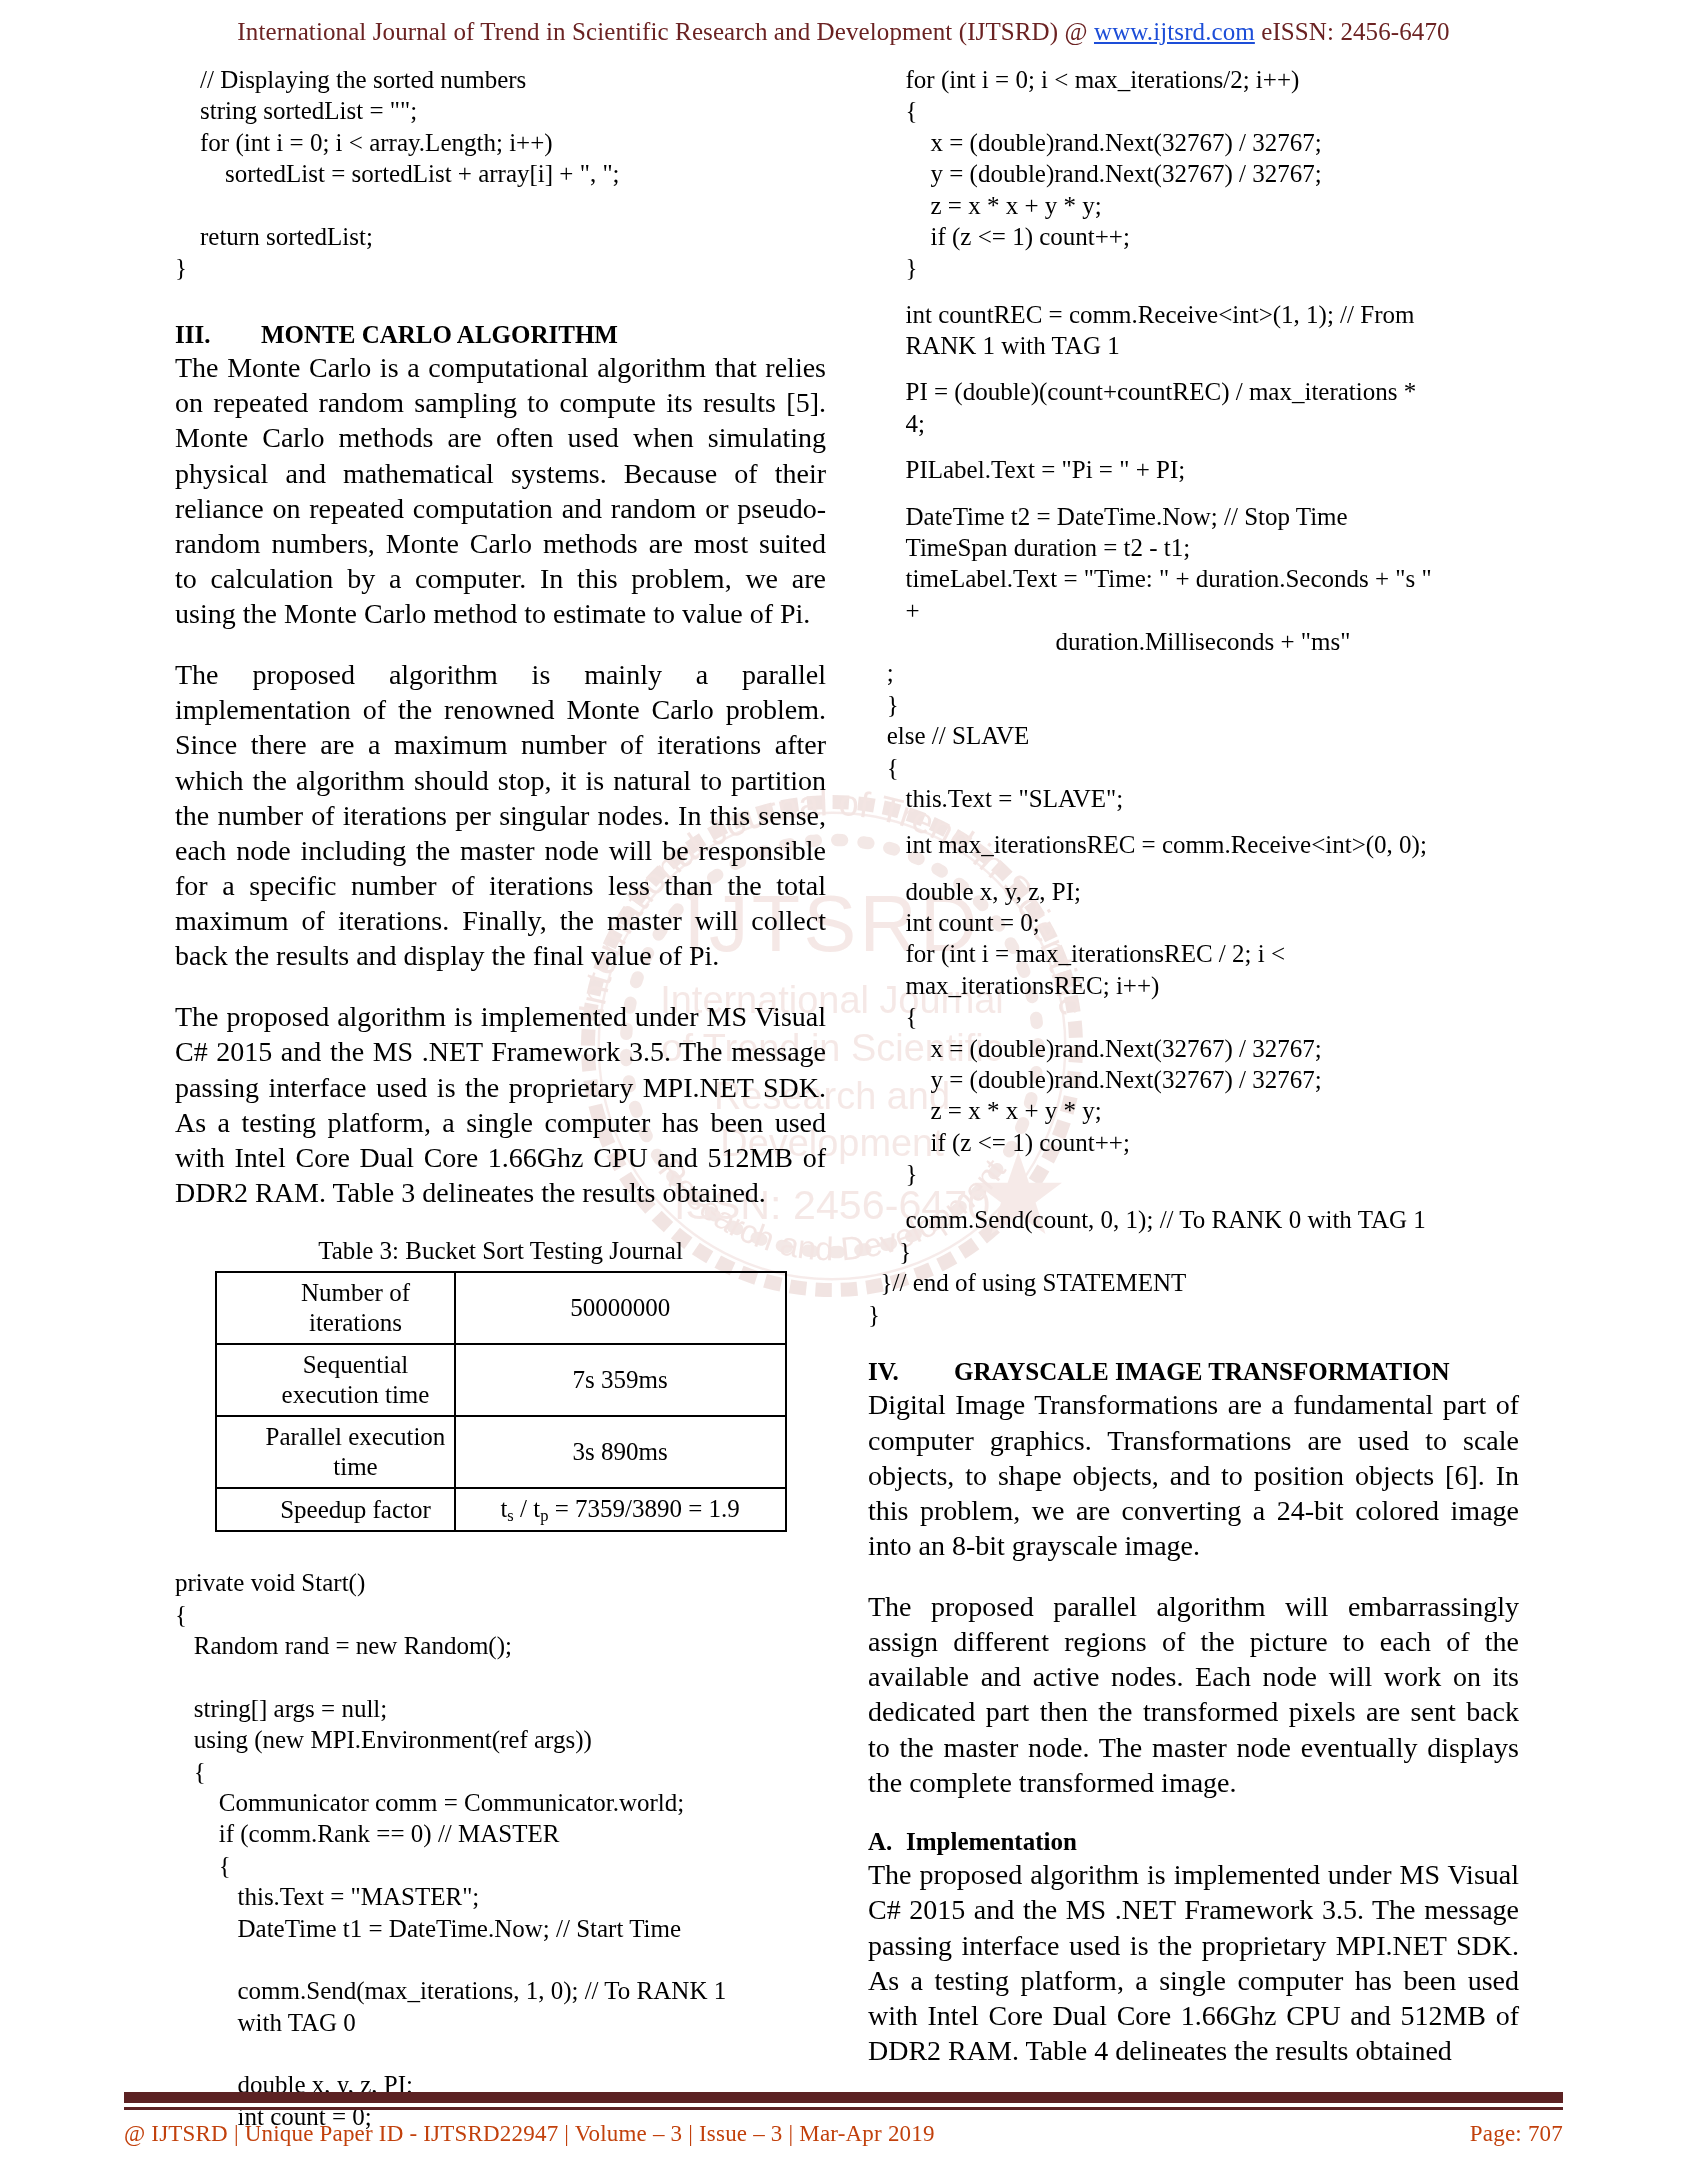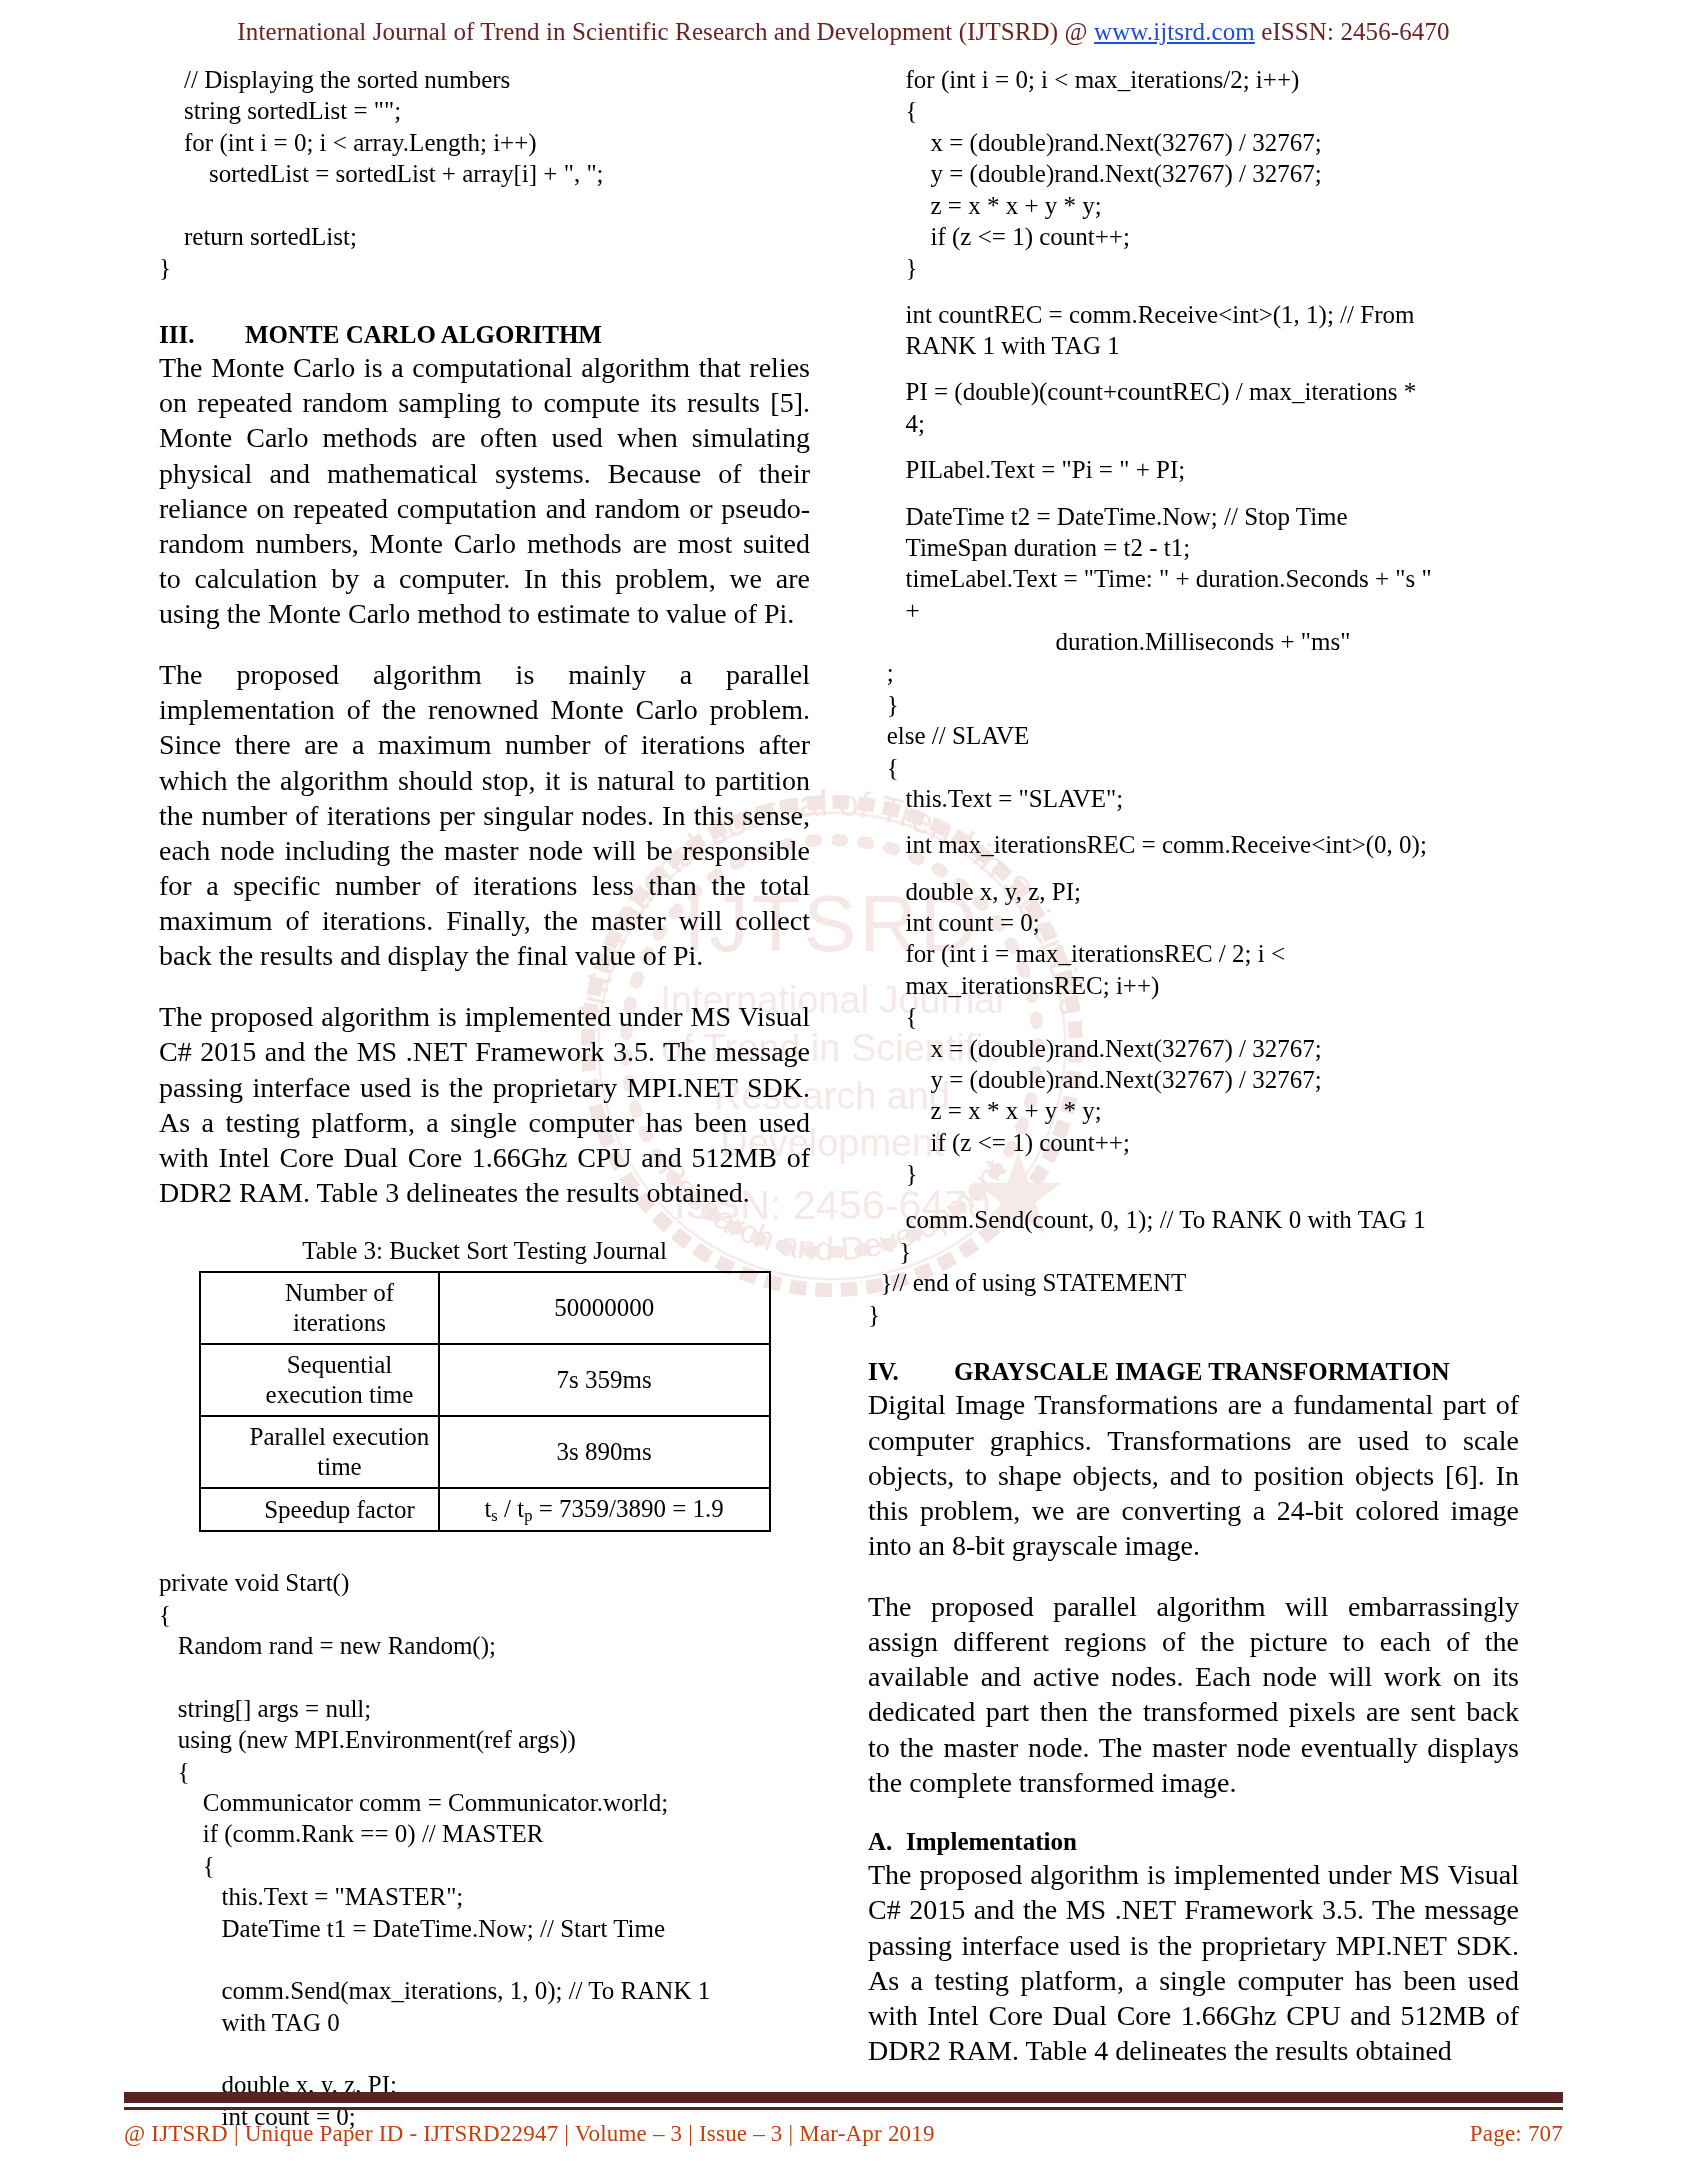--- a/index.html
+++ b/index.html
@@ -44,21 +44,21 @@
   }
   #header .u { text-decoration: underline; }
 
   
   .col {
     position: absolute;
     top: 64px;
     width: 651px;
     z-index: 2;
   }
-  #col-left  { left: 159px; }
+  #col-left  { left: 175px; }
   #col-right { left: 868px; }
 
   p.body {
     margin: 0 0 0 0;
     font-size: 28px;
     line-height: 1.255;
     text-align: justify;
     text-justify: inter-word;
   }
   .gap-small { height: 15px; }

